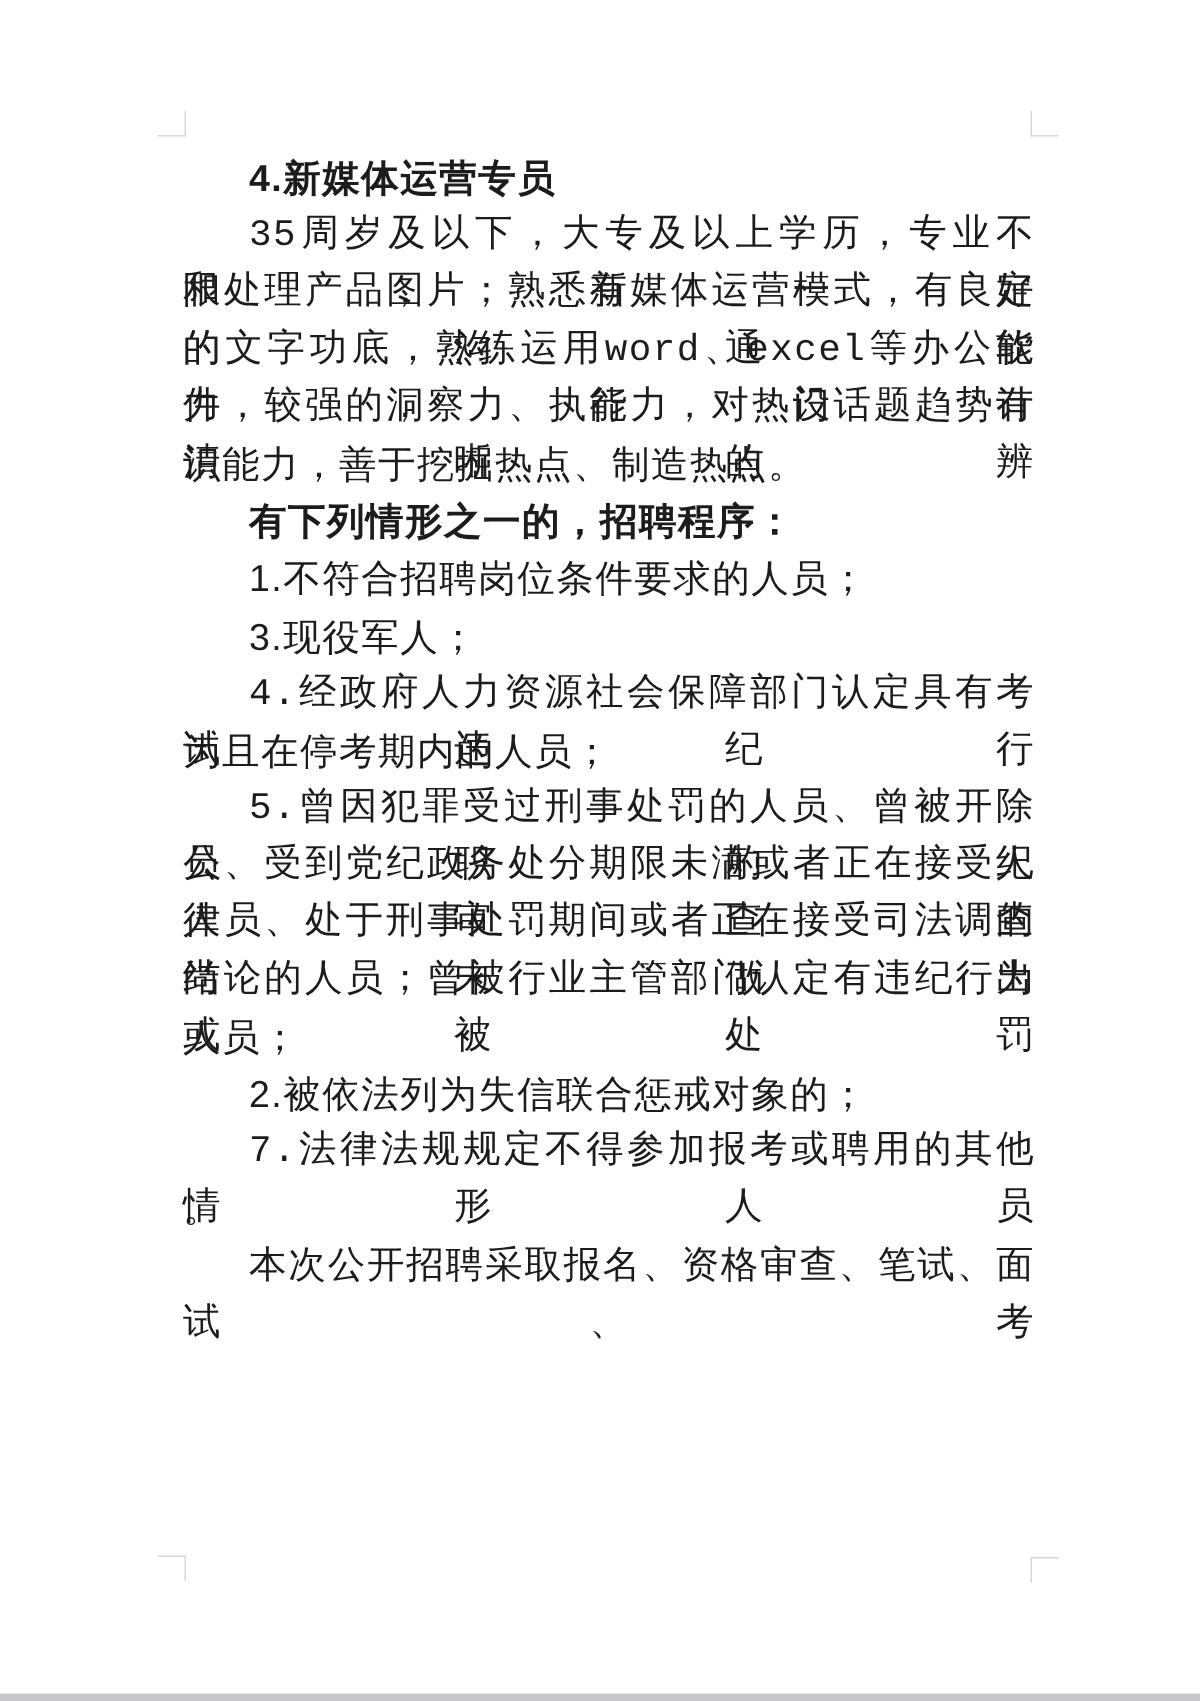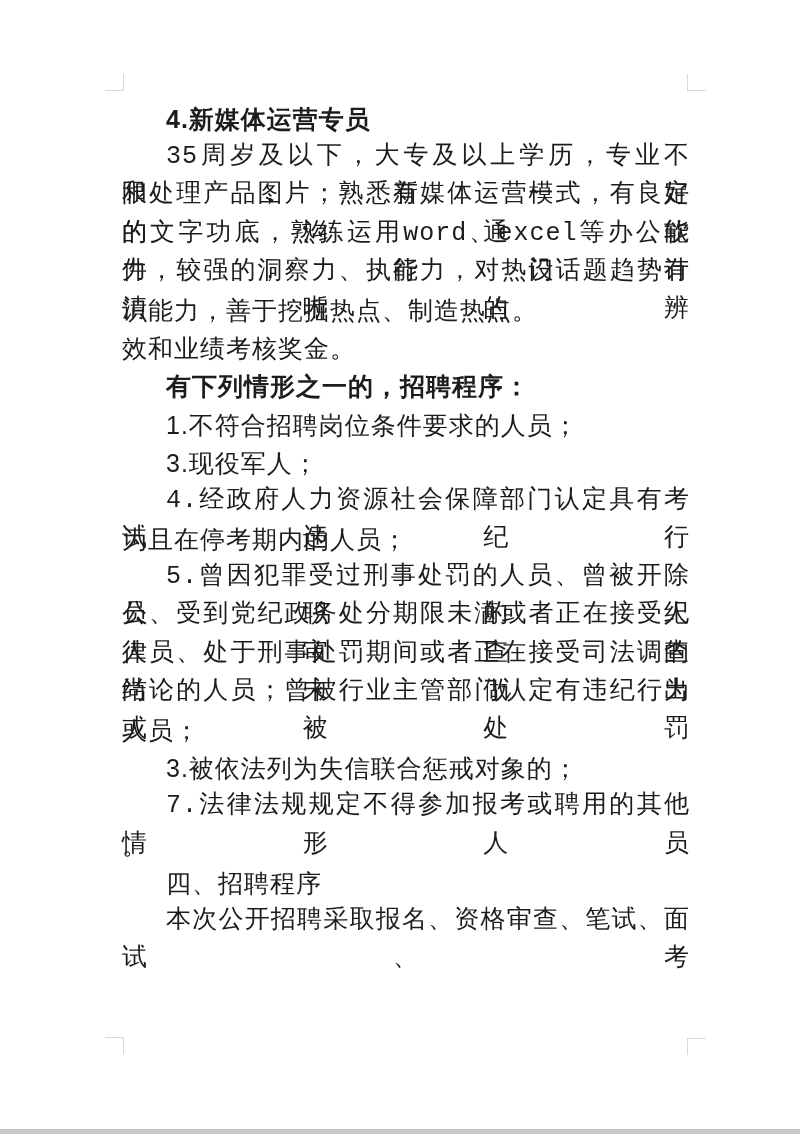--- a/index.html
+++ b/index.html
@@ -73,33 +73,31 @@
   <span class="crop crop-bl"></span>
   <span class="crop crop-br"></span>
 
   <div class="text-area">
     <div class="ln ind bold">4.新媒体运营专员</div>
     <div class="ln ind just">35周岁及以下，大专及以上学历，专业不限，有一定</div>
     <div class="ln just">和处理产品图片；熟悉新媒体运营模式，有良好的沟通能</div>
     <div class="ln just">的文字功底，熟练运用word、excel等办公软件，能设计</div>
     <div class="ln just">力，较强的洞察力、执行力，对热门话题趋势有清晰的辨</div>
     <div class="ln">识能力，善于挖掘热点、制造热点。</div>
-    <div class="ln">效和业绩考核奖金。</div>
     <div class="ln ind bold">有下列情形之一的，招聘程序：</div>
     <div class="ln ind">1.不符合招聘岗位条件要求的人员；</div>
     <div class="ln ind">3.现役军人；</div>
     <div class="ln ind just">4.经政府人力资源社会保障部门认定具有考试违纪行</div>
     <div class="ln">为且在停考期内的人员；</div>
     <div class="ln ind just">5.曾因犯罪受过刑事处罚的人员、曾被开除公职的人</div>
     <div class="ln just">员、受到党纪政务处分期限未满或者正在接受纪律审查的</div>
     <div class="ln just">人员、处于刑事处罚期间或者正在接受司法调查尚未做出</div>
     <div class="ln just">结论的人员；曾被行业主管部门认定有违纪行为或被处罚</div>
     <div class="ln">人员；</div>
-    <div class="ln ind">3.被依法列为失信联合惩戒对象的；</div>
+    <div class="ln ind">2.被依法列为失信联合惩戒对象的；</div>
     <div class="ln ind just">7.法律法规规定不得参加报考或聘用的其他情形人员</div>
     <div class="ln">。</div>
-    <div class="ln ind">四、招聘程序</div>
     <div class="ln ind just">本次公开招聘采取报名、资格审查、笔试、面试、考</div>
   </div>
 
   <div class="bottom-bar"></div>
 
 </div>
 
 </body></html>

